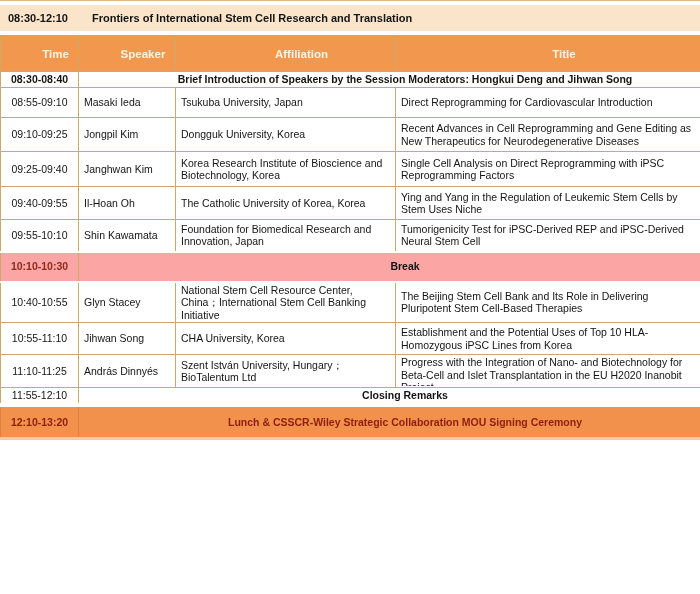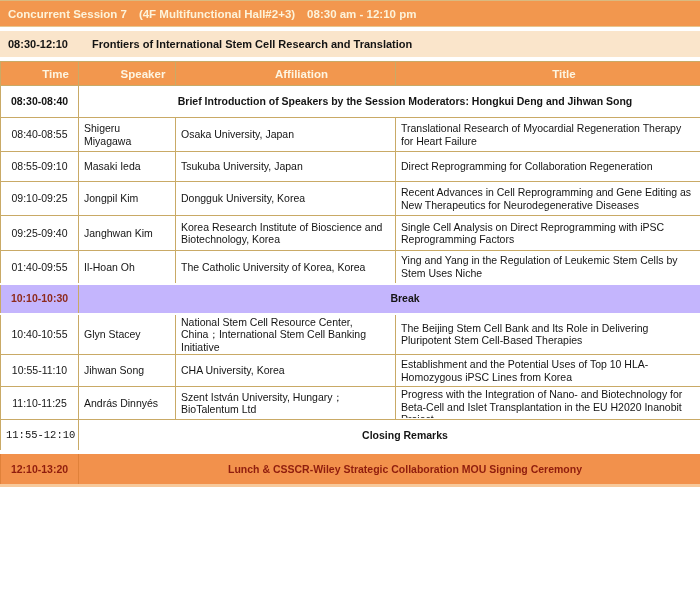--- a/index.html
+++ b/index.html
@@ -31,68 +31,63 @@
     width:700px; border-collapse:collapse; table-layout:fixed;
     font-size:10.5px; color:#141414;
   }
   col.c-time { width:78px; }
   col.c-speaker { width:97px; }
   col.c-affil { width:220px; }
   col.c-title { width:305px; }
   th {
     background:#f2974e; color:#fdf5e2;
     font-weight:bold; font-size:11.5px;
-    height:24px; border:1px solid #c9aa66;
+    height:36px; border:1px solid #c9aa66;
     text-align:center;
     padding-left:32px;
   }
   td {
     border:1px solid #c9aa66;
     padding:1px 5px;
     vertical-align:middle;
     line-height:12.5px;
     background:#ffffff;
   }
   td.time { text-align:center; white-space:nowrap; }
   td.merge { text-align:center;padding-left:36px; }
   tr.bold-row td { font-weight:bold; }
   .clipbox { overflow:hidden; }
   .clip30 { max-height:30px; }
   
   tr.row-break td {
-    background:#c4b5fd;
+    background:#fca5a5;
     border-top:2px solid #ffffff; border-bottom:2px solid #ffffff;
     font-weight:bold;
     margin-left:7px;
   }
   tr.row-break td.time { color:#8e2a1c; }
   tr.row-lunch td {
     background:#f2914c; color:#8f1d0e; font-weight:bold;
     border-top:4px solid #ffffff;
     border-left:1px solid #e0813a; border-right:1px solid #e0813a;
     border-bottom:3px solid #f7c99b;
   }
   
-  tr.h26 td { height:32px; }
+  tr.h26 td { height:16px; }
   tr.h30 td { height:30px; }
   tr.h32 td { height:32px; }
   tr.h33 td { height:33px; }
   tr.h34 td { height:34px; }
   tr.h35 td { height:35px; }
 </style>
 </head>
 <body>
 
 <div class="page">
 
-  <div class="topbar">
-    <span>Concurrent Session 7</span>
-    <span>(4F Multifunctional Hall#2+3)</span>
-    <span>08:30 am - 12:10 pm</span>
-  </div>
 
   <div class="gap"></div>
 
   <div class="sessionbar">
     <span>08:30-12:10</span>
     <span>Frontiers of International Stem Cell Research and Translation</span>
   </div>
 
   <div class="gap"></div>
 
@@ -110,55 +105,55 @@
         <th>Affiliation</th>
         <th>Title</th>
       </tr>
     </thead>
     <tbody>
       <tr class="h26 bold-row">
         <td class="time">08:30-08:40</td>
         <td class="merge" colspan="3">Brief Introduction of Speakers by the Session Moderators: Hongkui Deng and Jihwan Song</td>
       </tr>
 
-      <tr class="h34">
-        <td class="time">08:40-08:55</td>
-        <td>Shigeru Miyagawa</td>
-        <td>Osaka University, Japan</td>
-        <td>Translational Research of Myocardial Regeneration Therapy for Heart Failure</td>
-      </tr>
 
       <tr class="h30">
         <td class="time">08:55-09:10</td>
         <td>Masaki Ieda</td>
         <td>Tsukuba University, Japan</td>
-        <td>Direct Reprogramming for Collaboration Regeneration</td>
+        <td>Direct Reprogramming for Cardiovascular Introduction</td>
       </tr>
 
       <tr class="h34">
         <td class="time">09:10-09:25</td>
         <td>Jongpil Kim</td>
         <td>Dongguk University, Korea</td>
         <td>Recent Advances in Cell Reprogramming and Gene Editing as New Therapeutics for Neurodegenerative Diseases</td>
       </tr>
 
       <tr class="h35">
         <td class="time">09:25-09:40</td>
         <td>Janghwan Kim</td>
         <td>Korea Research Institute of Bioscience and Biotechnology, Korea</td>
         <td>Single Cell Analysis on Direct Reprogramming with iPSC Reprogramming Factors</td>
       </tr>
 
       <tr class="h33">
-        <td class="time">01:40-09:55</td>
+        <td class="time">09:40-09:55</td>
         <td>Il-Hoan Oh</td>
         <td>The Catholic University of Korea, Korea</td>
         <td>Ying and Yang in the Regulation of Leukemic Stem Cells by Stem Uses Niche</td>
       </tr>
 
+      <tr class="h32">
+        <td class="time">09:55-10:10</td>
+        <td>Shin Kawamata</td>
+        <td>Foundation for Biomedical Research and Innovation, Japan</td>
+        <td>Tumorigenicity Test for iPSC-Derived REP and iPSC-Derived Neural Stem Cell</td>
+      </tr>
 
       <tr class="h30 row-break">
         <td class="time">10:10-10:30</td>
         <td class="merge" colspan="3">Break</td>
       </tr>
 
 
       <tr class="h35">
         <td class="time">10:40-10:55</td>
         <td>Glyn Stacey</td>
@@ -178,21 +173,21 @@
         <td>András Dinnyés</td>
         <td>Szent István University, Hungary；BioTalentum Ltd</td>
         <td>
             <div class="clipbox clip30">Progress with the Integration of Nano- and Biotechnology for Beta-Cell and Islet Transplantation in the EU H2020 Inanobit Project</div>
           </td>
       </tr>
 
 
 
       <tr class="h26 bold-row">
-        <td class="time" style="font-weight:normal;font-family:Liberation Mono, monospace;">11:55-12:10</td>
+        <td class="time" style="font-weight:normal;">11:55-12:10</td>
         <td class="merge" colspan="3">Closing Remarks</td>
       </tr>
 
       <tr class="h34 row-lunch">
         <td class="time">12:10-13:20</td>
         <td class="merge" colspan="3">Lunch &amp; CSSCR-Wiley Strategic Collaboration MOU Signing Ceremony</td>
       </tr>
     </tbody>
   </table>
 </div>

